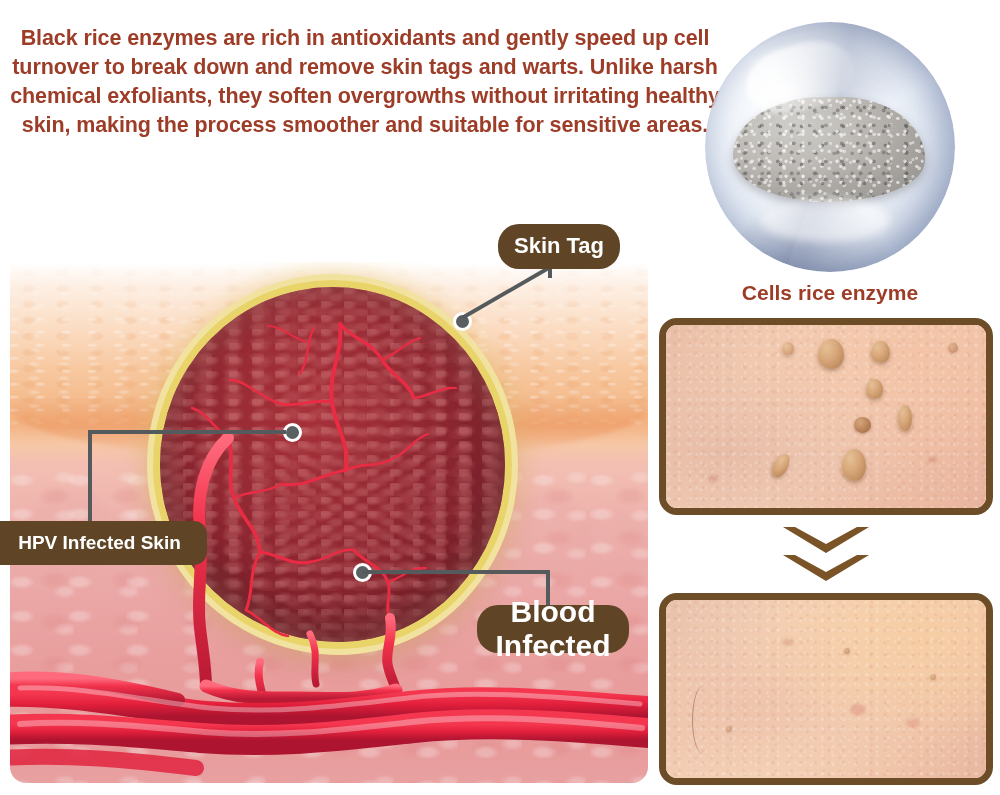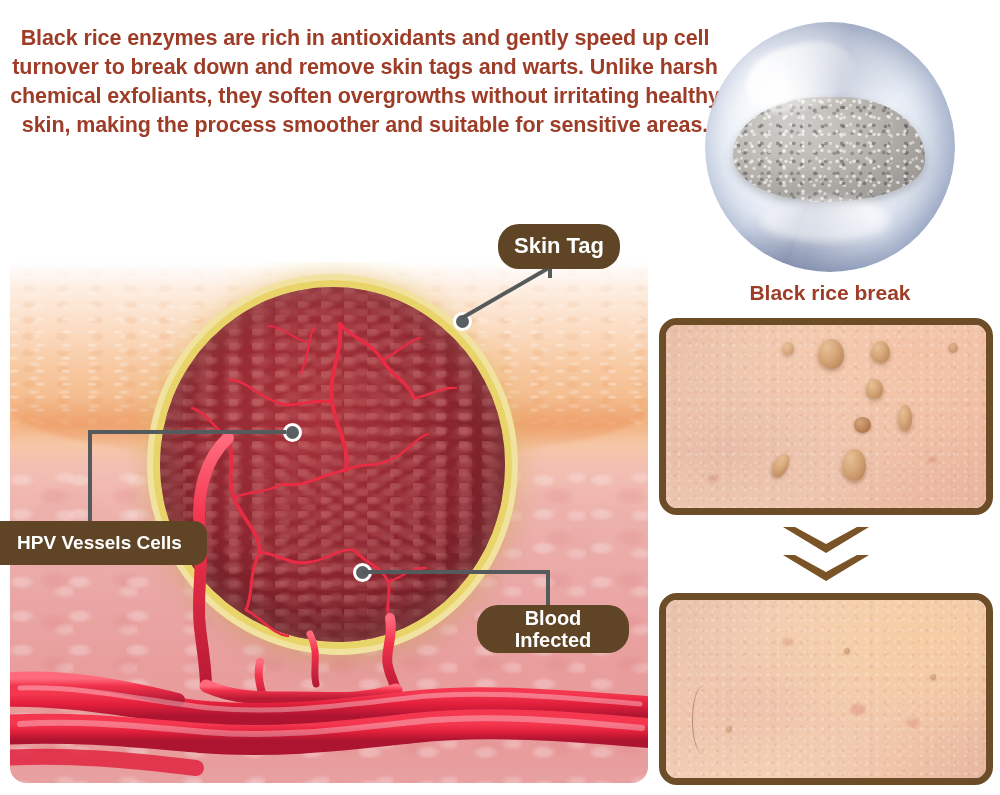--- a/index.html
+++ b/index.html
@@ -211,35 +211,35 @@
     background:#5a6062; border:3px solid #ffffff; box-sizing:border-box;
   }
   .callout {
     position:absolute; background:#5f4525; color:#ffffff;
     font-weight:bold; border-radius:21px;
     display:flex; align-items:center; justify-content:center; text-align:center;
     line-height:1.12;
   }
   #label-skin-tag { left:498px; top:224px; width:122px; height:45px; font-size:22px; }
   #label-hpv      { left:-8px; top:521px; width:215px; height:44px; font-size:19px; border-radius:0 13px 13px 0;}
-  #label-blood    { left:477px; top:605px; width:152px; height:48px; font-size:20px; }
+  #label-blood    { left:477px; top:605px; width:152px; height:48px; font-size:30px; }
 </style>
 </head>
 <body>
 
 <div id="headline">Black rice enzymes are rich in antioxidants and gently speed up cell turnover to break down and remove skin tags and warts. Unlike harsh chemical exfoliants, they soften overgrowths without irritating healthy skin, making the process smoother and suitable for sensitive areas.</div>
 
 <div id="sphere-wrap">
   <div id="sphere">
     <div id="powder"></div>
     <div id="sphere-gloss"></div>
     <div id="sphere-gloss2"></div>
   </div>
 </div>
-<div id="enzyme-caption">Black rice break</div>
+<div id="enzyme-caption">Cells rice enzyme</div>
 
 <div class="photo-frame" id="photo-before">
   <div class="skin-base" id="skin-before"></div>
   <div class="skin-tex t1"></div>
   <div class="bump" style="left:152px;top:14px;width:26px;height:30px;"></div>
   <div class="bump" style="left:205px;top:16px;width:19px;height:22px;"></div>
   <div class="bump" style="left:200px;top:54px;width:17px;height:20px;"></div>
   <div class="bump" style="left:232px;top:80px;width:14px;height:26px;"></div>
   <div class="mole" style="left:188px;top:92px;width:17px;height:16px;"></div>
   <div class="bump" style="left:176px;top:124px;width:24px;height:32px;"></div>
@@ -341,21 +341,21 @@
 <div class="leader" style="left:462px;top:316px;width:108px;height:4px;transform-origin:0 50%;transform:rotate(-30deg);"></div>
 <div class="leader" style="left:548px;top:264px;width:4px;height:14px;"></div>
 <div class="callout" id="label-skin-tag">
   <span>Skin Tag</span>
 </div>
 
 <div class="dot" style="left:283px;top:423px;"></div>
 <div class="leader" style="left:88px;top:430px;width:198px;height:4px;"></div>
 <div class="leader" style="left:88px;top:430px;width:4px;height:95px;"></div>
 <div class="callout" id="label-hpv">
-  <span>HPV Vessels Cells</span>
+  <span>HPV Infected Skin</span>
 </div>
 
 <div class="dot" style="left:353px;top:563px;"></div>
 <div class="leader" style="left:362px;top:570px;width:188px;height:4px;"></div>
 <div class="leader" style="left:546px;top:570px;width:4px;height:42px;"></div>
 <div class="callout" id="label-blood">
   <span>
     <span>Blood</span><br>
     <span>Infected</span>
   </span>

